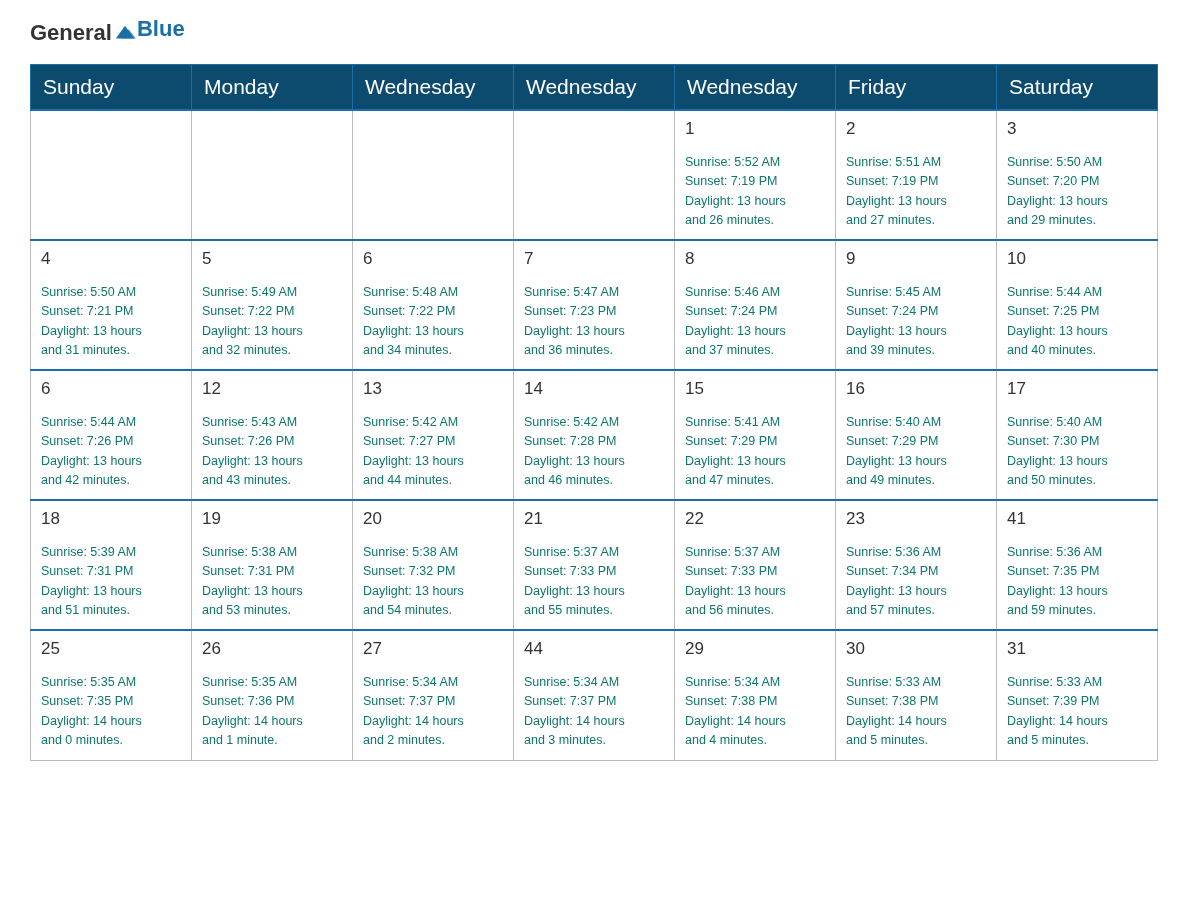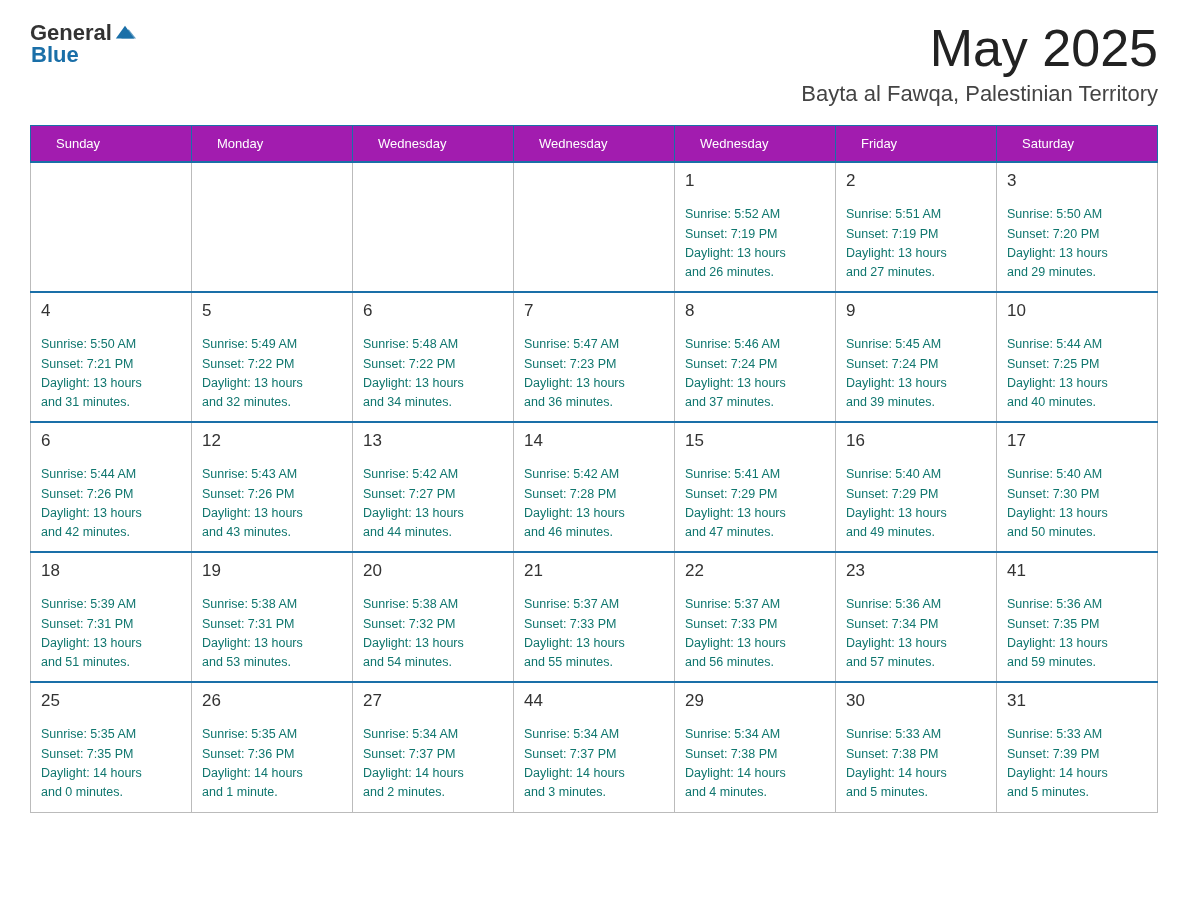--- a/index.html
+++ b/index.html
@@ -49,25 +49,25 @@
       font-size: 22px;
       color: #444;
       margin-top: 4px;
     }
     .calendar {
       width: 100%;
       border-collapse: collapse;
       border: 1px solid #aaa;
     }
     .calendar th {
-      background-color: #a21caf;
+      background-color: #0c4a6e;
       color: #fff;
-      font-size: 13px;
+      font-size: 21px;
       font-weight: normal;
-      padding: 10px 25px;
+      padding: 10px 12px;
       text-align: left;
       border: 1px solid #1a6fa8;
     }
     .calendar td {
       vertical-align: top;
       border: 1px solid #bbb;
       padding: 8px 10px;
       width: 14.28%;
       min-height: 110px;
       height: 130px;
@@ -90,34 +90,30 @@
     }
     tr.week-row td {
       border-top: 2px solid #1a6fa8;
     }
   </style>
 </head>
 <body>
 
 <div class="header">
   <div class="logo">
-    <div style="display:flex;flex-direction:column;align-items:flex-start;">
+    <div style="display:flex;align-items:flex-start;">
       <div style="display:flex;align-items:center;">
         <span class="logo-text-general">General</span>
         <svg class="logo-icon" viewBox="0 0 24 24" xmlns="http://www.w3.org/2000/svg">
           <polygon points="2,18 12,4 22,18" fill="#1a6fa8"></polygon>
           <polygon points="8,18 16,8 24,18" fill="#1a6fa8" opacity="0.7"></polygon>
         </svg>
       </div>
       <span class="logo-text-blue" style="margin-top:-4px;margin-left:1px;">Blue</span>
     </div>
-  </div>
-  <div class="title-block">
-    <div class="month-title">May 2025</div>
-    <div class="location-title">Bayta al Fawqa, Palestinian Territory</div>
   </div>
 </div>
 
 <table class="calendar">
   <thead>
     <tr>
     <th>Sunday</th>
         <th>Monday</th>
         <th>Wednesday</th>
         <th>Wednesday</th>

